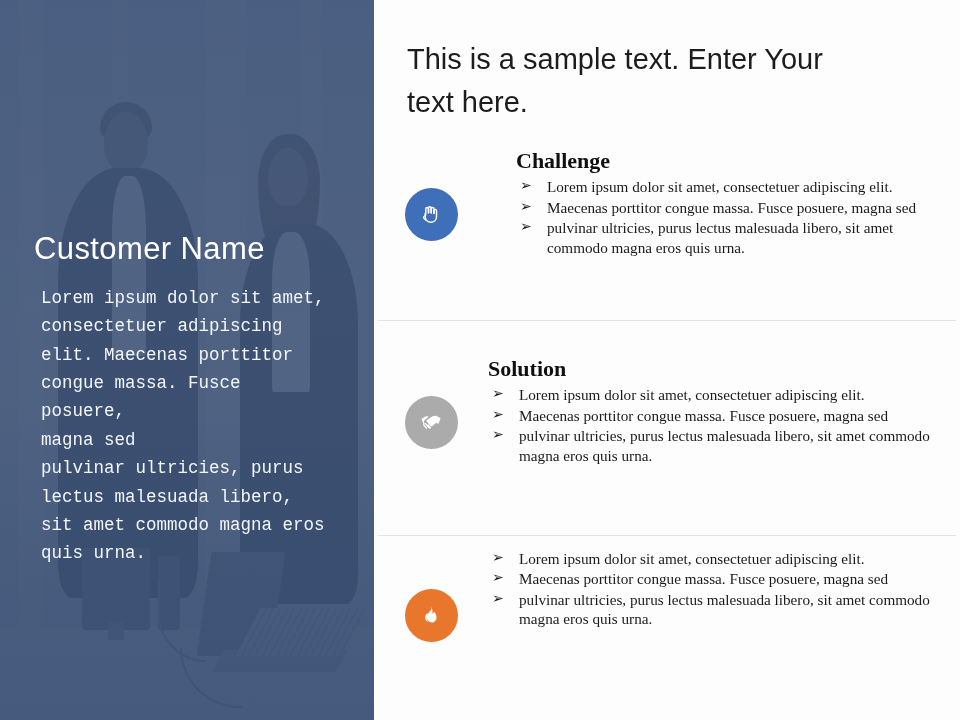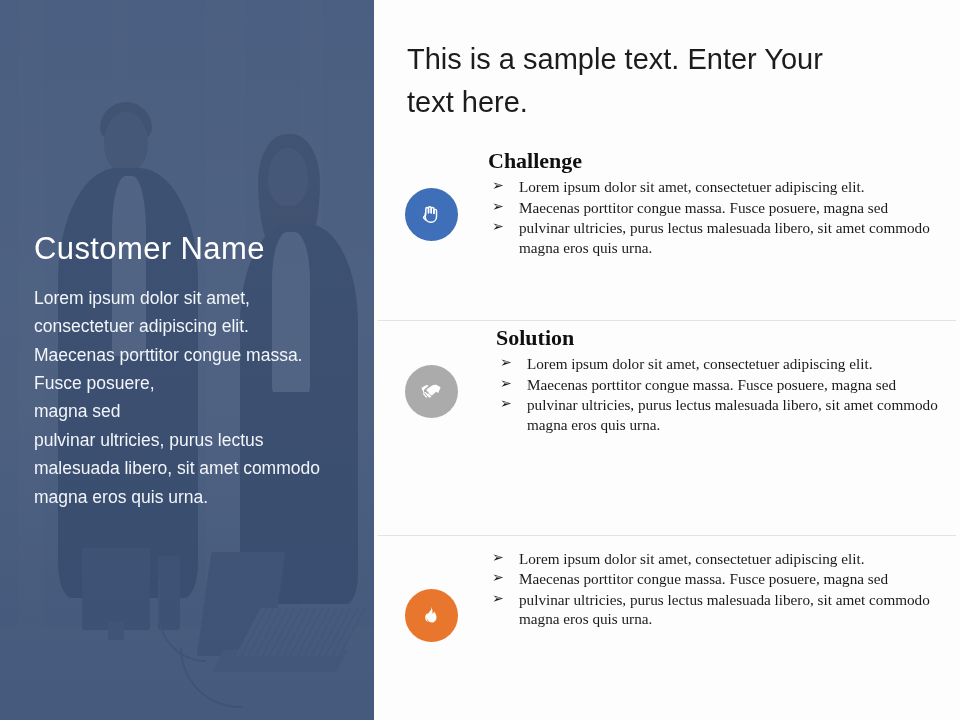--- a/index.html
+++ b/index.html
@@ -127,22 +127,23 @@
     font-size: 31px;
     font-weight: 400;
     letter-spacing: 0.4px;
     line-height: 1.1;
     margin: 0 0 18px 0;
   }
   #customer-desc {
     color: #f2f5f9;
     font-size: 17.5px;
     line-height: 1.62;
-    margin: 0;
+    margin: 7px;
     white-space: pre-line;
+    font-family: Liberation Mono, monospace;
   }
 
   
   #right-panel {
     position: absolute;
     left: 374px;
     top: 0;
     width: 586px;
     height: 720px;
     background: #fdfdfd;
@@ -158,22 +159,22 @@
     font-weight: 400;
   }
 
   .section {
     position: absolute;
     left: 0;
     width: 586px;
     display: flex;
     align-items: flex-start;
   }
-  #section-0 { top: 148px; height: 172px; }
-  #section-1 { top: 325px; height: 172px; gap: 8px; }
+  #section-0 { top: 148px; height: 172px; gap: 28px; }
+  #section-1 { top: 356px; height: 172px; }
   #section-2 { top: 549px; height: 172px; }
 
   .divider {
     position: absolute;
     left: 4px;
     width: 578px;
     height: 1px;
     background: #e3e3e3;
   }
   #divider-0 { top: 320px; }

